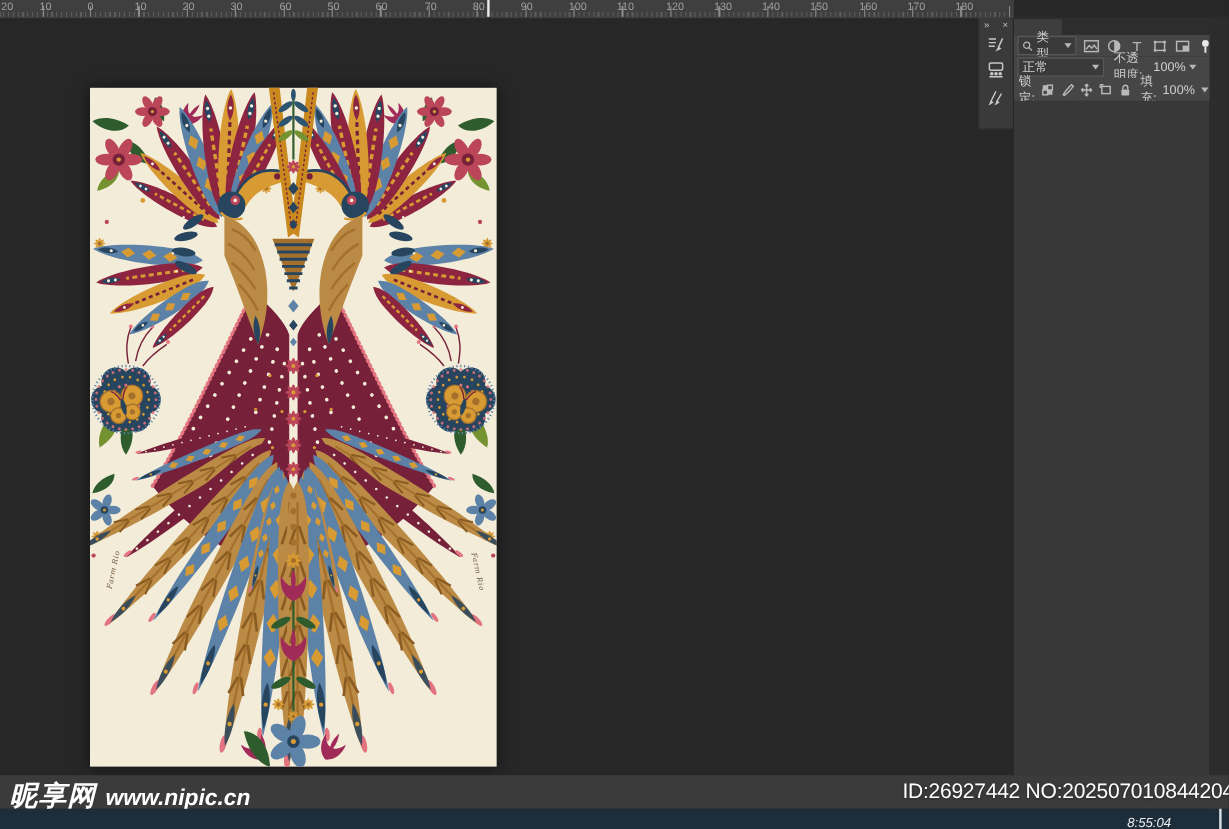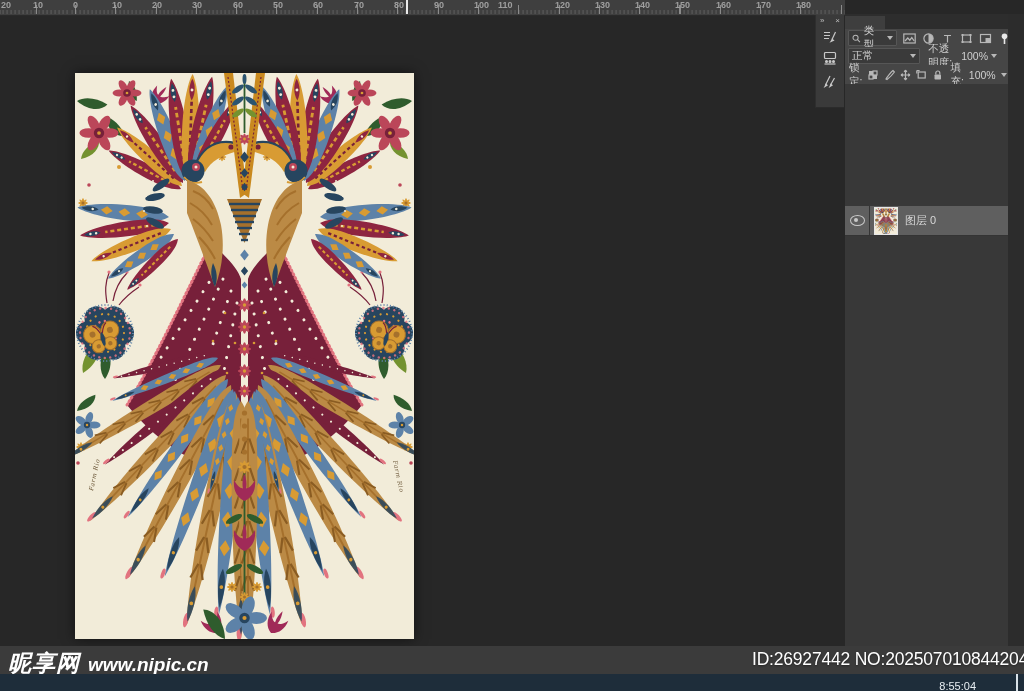--- a/index.html
+++ b/index.html
@@ -3,21 +3,21 @@
 <meta charset="utf-8">
 <style>
   html,body{margin:0;padding:0;}
   body{
     position:relative;width:1024px;height:691px;overflow:hidden;
     background:var(--ui-canvas,#272727);
     font-family:"Liberation Sans","DejaVu Sans",sans-serif;
     -webkit-font-smoothing:antialiased;
   }
   
-  .ruler{position:absolute;left:0;top:0;width:845px;height:15px;background:var(--ui-rulerBg,#3f3f3f);border-bottom:1px solid #2a2a2a;font-weight:bold;}
+  .ruler{position:absolute;left:0;top:0;width:845px;height:15px;background:var(--ui-rulerBg,#3f3f3f);border-bottom:1px solid #2a2a2a;}
   .ruler .minor{position:absolute;left:0;right:0;bottom:1px;height:4px;
     background:repeating-linear-gradient(90deg,#5e5e5e 0 1px,transparent 1px 4.03px);background-position:2.6px 0;}
   .ruler .major{position:absolute;left:0;right:0;bottom:1px;height:9px;
     background:repeating-linear-gradient(90deg,#8b8b8b 0 1px,transparent 1px 40.3px);background-position:75px 0;}
   .rlabel{position:absolute;top:0;font-size:9px;color:var(--ui-rulerText,#9f9f9f);letter-spacing:0;}
   .rmarker{position:absolute;top:0;width:2px;height:14px;background:#eaeaea;}
   
   .canvas-area{position:absolute;left:0;top:16px;width:845px;height:630px;background:var(--ui-canvas,#272727);}
   .artwork-wrap{position:absolute;left:75px;top:57px;width:339px;height:566px;box-shadow:0 0 12px rgba(0,0,0,.55);}
   .artwork-wrap svg{display:block;}
@@ -86,21 +86,21 @@
   .panel-edge{position:absolute;left:163px;top:0;width:16px;height:674px;background:var(--ui-panelEdge,#2c2c2c);}
   .pbottom{position:absolute;left:75px;top:663px;width:100px;height:14px;display:flex;gap:3px;align-items:center;}
   .pbottom svg{stroke:#9f9f9f;fill:none;stroke-width:1.1;flex:none}
   
   .band{position:absolute;left:0;top:646px;width:1024px;height:28px;background:var(--ui-band,#3b3b3b);}
   .wm{position:absolute;left:8px;top:648px;color:#fff;font-weight:bold;font-style:italic;white-space:nowrap;display:flex;align-items:baseline;gap:8px;}
   .wm .cn{font-size:23px;letter-spacing:1px;}
   .wm .url{font-size:19px;}
   .id-overlay{position:absolute;left:752px;top:649px;color:#fff;font-size:17.5px;letter-spacing:-0.2px;text-shadow:0 1px 2px rgba(0,0,0,.4);white-space:nowrap;}
   .statusbar{position:absolute;left:0;top:674px;width:1024px;height:17px;background:var(--ui-statusBar,#1e2d3a);}
-  .sb-time{position:absolute;right:48px;top:6px;color:#e8eef2;font-size:11px;}
+  .sb-time{position:absolute;right:48px;top:6px;color:#e8eef2;font-size:11px;font-style:italic;}
   .sb-div{position:absolute;left:1016px;top:0;width:2px;height:17px;background:#d9e2e8;}
   .hiddensvg{position:absolute;width:0;height:0;overflow:hidden;}
 </style>
 </head>
 <body>
 
 <svg class="hiddensvg" aria-hidden="true">
   <defs>
     <path id="ftr" d="M0 0 C6 -4.5 15 -6.5 34 -6.5 C58 -6.5 74 -2.5 78 0 C74 2.5 58 6.5 34 6.5 C15 6.5 6 4.5 0 0 Z"></path>
     <path id="ftrL" d="M0 0 C8 -5.5 20 -7.5 60 -7.5 C130 -7.5 175 -3 190 0 C175 3 130 7.5 60 7.5 C20 7.5 8 5.5 0 0 Z"></path>
@@ -392,21 +392,21 @@
       <span class="rlabel" style="left: 112px;">10</span>
       <span class="rlabel" style="left: 152px;">20</span>
       <span class="rlabel" style="left: 192px;">30</span>
       <span class="rlabel" style="left: 233px;">60</span>
       <span class="rlabel" style="left: 273px;">50</span>
       <span class="rlabel" style="left: 313px;">60</span>
       <span class="rlabel" style="left: 354px;">70</span>
       <span class="rlabel" style="left: 394px;">80</span>
       <span class="rlabel" style="left: 434px;">90</span>
       <span class="rlabel" style="left: 474px;">100</span>
-      <span class="rlabel" style="left: 498px;">110</span>
+      <span class="rlabel" style="left: 514px;">110</span>
       <span class="rlabel" style="left: 555px;">120</span>
       <span class="rlabel" style="left: 595px;">130</span>
       <span class="rlabel" style="left: 635px;">140</span>
       <span class="rlabel" style="left: 675px;">150</span>
       <span class="rlabel" style="left: 716px;">160</span>
       <span class="rlabel" style="left: 756px;">170</span>
       <span class="rlabel" style="left: 796px;">180</span>
     </div>
   <div class="rmarker" style="left: 406px;"></div>
 </div>
@@ -549,29 +549,20 @@
     <span>100%</span>
     <span class="chev" style="margin-left:0;margin-right:6px;"></span>
   </div>
 
   <div class="panel-body"></div>
 
 
 
 
 
-  <div class="layer-row sel" style="top:192px;">
-    <span class="eye-cell">
-        <i class="eye"></i>
-      </span>
-    <span class="thumb art"><svg width="22" height="26">
-          <use href="#artSym" width="22" height="26"></use>
-        </svg></span>
-    <span class="lname">图层 0</span>
-  </div>
 
   <div class="panel-edge"></div>
 
   <div class="pbottom">
     <svg width="14" height="13" viewBox="0 0 13 13">
         <circle cx="4.5" cy="6.5" r="2.6"></circle>
         <circle cx="8.5" cy="6.5" r="2.6"></circle>
       </svg>
     <svg width="14" height="13" viewBox="0 0 13 13">
         <path d="M3 10 V5 C3 3.5 4 3 5 3 M2 6.5 H4.5 M7 6 l4 4 M11 6 l-4 4"></path>

